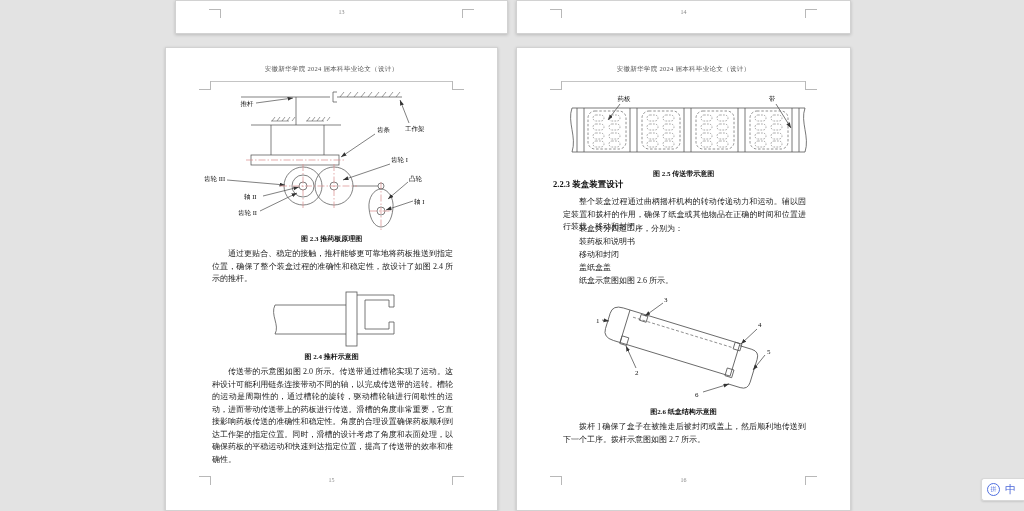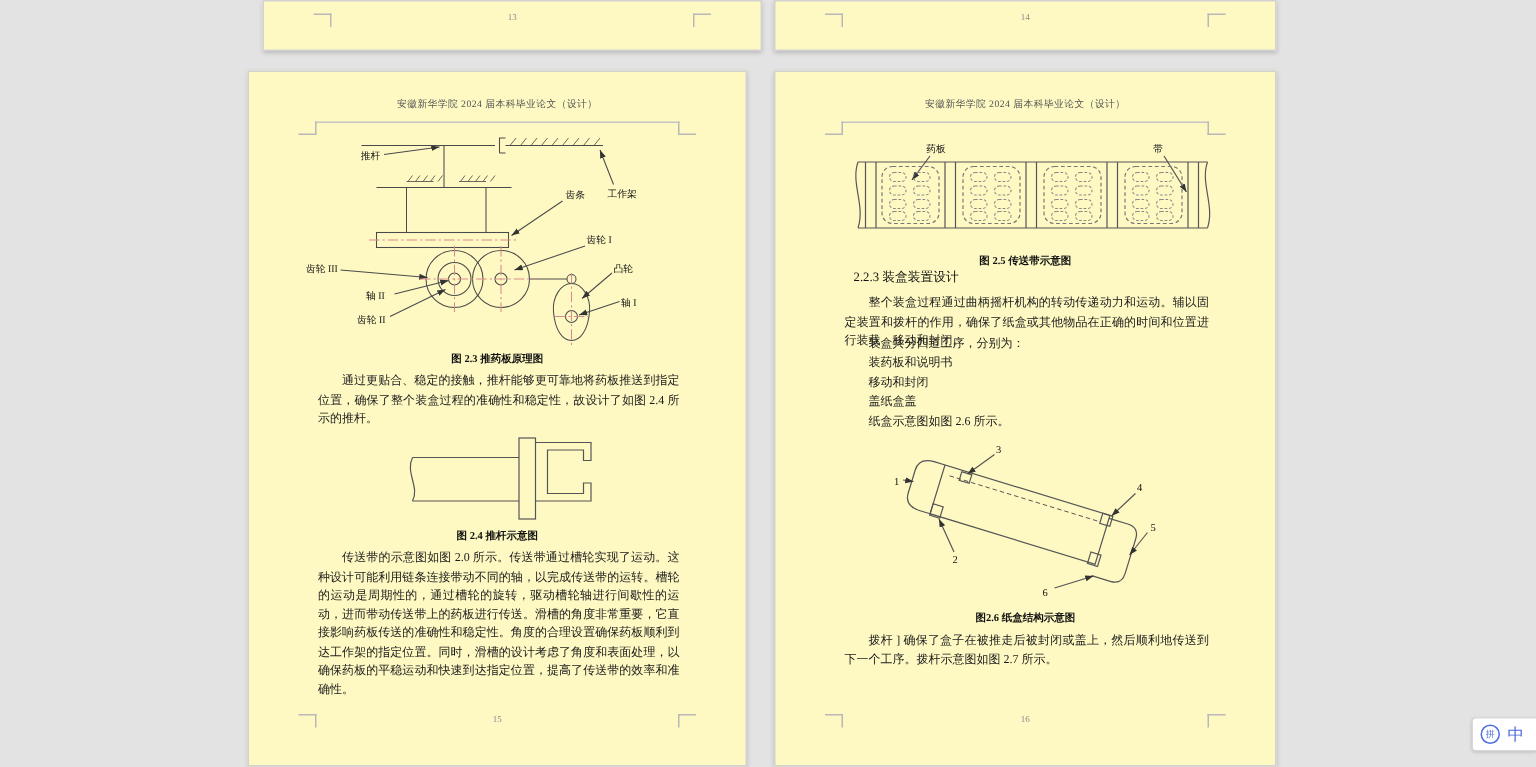--- a/index.html
+++ b/index.html
@@ -2,21 +2,21 @@
 <html><head>
 <meta charset="utf-8">
 <style>
   html,body{margin:0;padding:0;}
   body{
     width:1024px;height:511px;overflow:hidden;position:relative;
     background:#e3e3e3;
     font-family:"Liberation Serif","DejaVu Serif",serif;
   }
   .page{
-    position:absolute;background:#fef9c3;
+    position:absolute;background:#ffffff;
     border:1px solid #d2d2d2;box-sizing:border-box;
     box-shadow:0 1px 3px rgba(0,0,0,.18);
   }
   .hdr{
     position:absolute;top:17px;left:0;right:0;text-align:center;
     font-size:6.5px;color:#555;letter-spacing:.3px;white-space:nowrap;
   }
   .rule{position:absolute;top:33px;left:44px;right:44px;border-top:1px solid #c4c4c4;}
   .cmark{position:absolute;width:11px;height:8px;}
   .tm-l{left:33px;top:33px;border-right:1px solid #b8b8b8;border-bottom:1px solid #b8b8b8;}
@@ -30,22 +30,22 @@
   .cap{
     position:absolute;left:0;right:0;text-align:center;
     font-size:7px;font-weight:bold;color:#111;white-space:nowrap;
   }
   .para{
     position:absolute;left:46px;right:44px;margin:0;
     font-size:8px;line-height:12.5px;color:#1a1a1a;
     text-align:justify;text-indent:2em;
   }
   .h3{
-    position:absolute;left:52px;margin:0;
-    font-size:8.5px;font-weight:normal;color:#111;white-space:nowrap;
+    position:absolute;left:36px;margin:0;
+    font-size:8.5px;font-weight:bold;color:#111;white-space:nowrap;
   }
   .plist{position:absolute;left:46px;right:44px;}
   .pline{margin:0;font-size:8px;line-height:13px;color:#1a1a1a;padding-left:16px;white-space:nowrap;}
   svg text{font-family:"Liberation Serif","DejaVu Serif",serif;font-size:6.5px;fill:#111;}
   svg .co{font-size:7px;}
   .ime{
     position:absolute;left:981px;top:478px;width:43px;height:23px;
     background:#fff;border:1px solid #d8d8d8;border-right:none;
     border-radius:3px 0 0 3px;box-shadow:0 1px 2px rgba(0,0,0,.12);
     display:flex;align-items:center;gap:5px;padding-left:5px;box-sizing:border-box;

